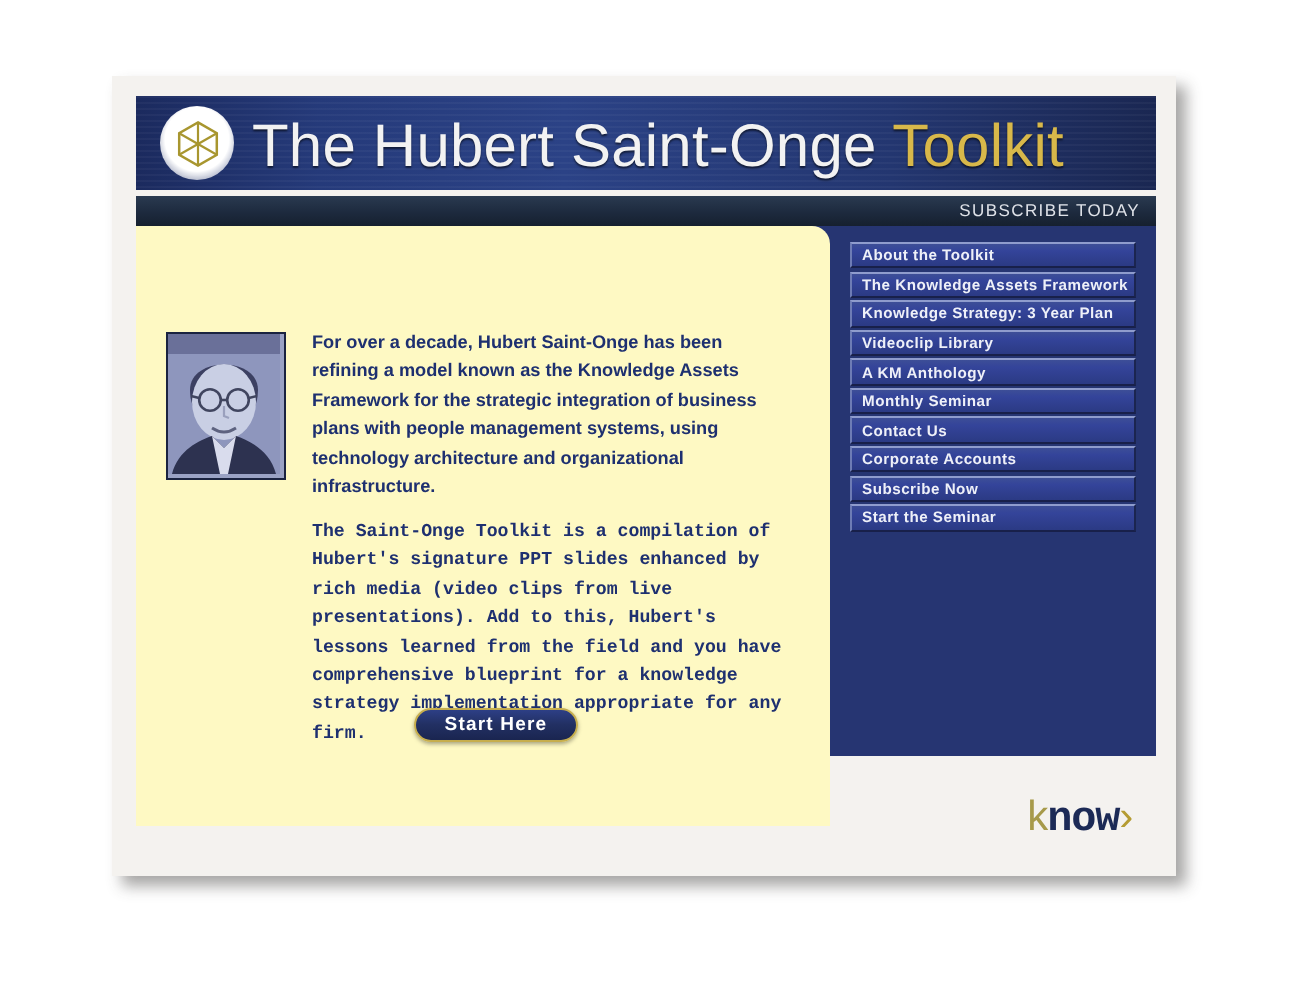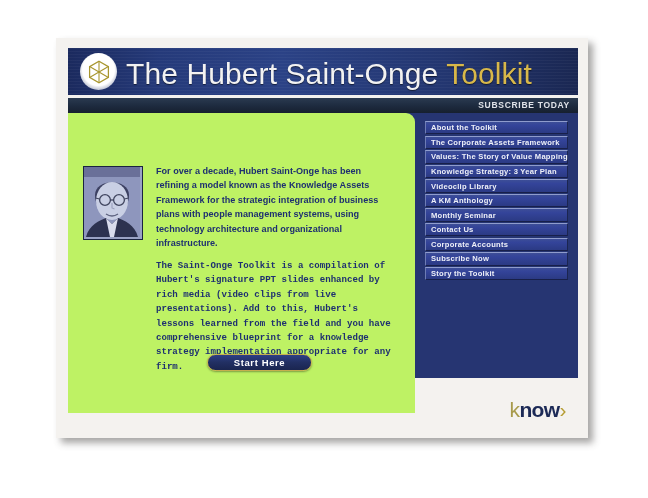--- a/index.html
+++ b/index.html
@@ -95,21 +95,21 @@
     top: 60px;
     width: 510px;
     height: 15px;
     background: linear-gradient(to bottom, #2a3a50 0%, #1d2a3e 55%, #16202f 100%);
   }
   #subscribe-link {
     position: absolute;
     right: 8px;
     top: 2px;
     font-size: 8.5px;
-    font-weight: bold;
+    font-weight: normal;
     letter-spacing: 0.7px;
     color: #dfe2e8;
     cursor: pointer;
   }
 
   
   #body-region {
     position: absolute;
     left: 12px;
     top: 75px;
@@ -126,21 +126,21 @@
     background: #263572;
     border-radius: 0 0 0 9px;
   }
   
   #content-card {
     position: absolute;
     left: 0px;
     top: 0px;
     width: 347px;
     height: 300px;
-    background: #bef264;
+    background: #fef9c3;
     border-radius: 0 9px 0 0;
   }
 
   
   #portrait {
     position: absolute;
     left: 15px;
     top: 53px;
     width: 58px;
     height: 72px;
@@ -161,21 +161,21 @@
     font-weight: bold;
   }
   #copy-p1 { top: 51px; }
   #copy-p2 { top: 146px; font-family: Liberation Mono, monospace; }
 
   
   #start-here-button {
     position: absolute;
     left: 139px;
     top: 241px;
-    width: 105px;
+    width: 82px;
     height: 17px;
     border-radius: 9px;
     background: linear-gradient(to bottom, #2d3f86 0%, #223063 48%, #1a2550 100%);
     border: 1.6px solid #c6ae4e;
     box-shadow: 0 1px 2px rgba(0,0,0,0.35);
     color: #ffffff;
     font-size: 9.5px;
     font-weight: bold;
     letter-spacing: 0.6px;
     display: flex;
@@ -216,21 +216,21 @@
   #footer-logo {
     position: absolute;
     right: 22px;
     bottom: 16px;
     font-size: 21px;
     font-weight: bold;
     letter-spacing: -0.6px;
     white-space: nowrap;
   }
   #footer-logo .k-part   { color: #a79a4a; font-weight: normal; }
-  #footer-logo .now-part { color: #1c2a56; }
+  #footer-logo .now-part { color: #1c2a56; font-family: Liberation Mono, monospace; }
   #footer-logo .gt-part  { color: #b59c32; font-weight: normal; }
 </style>
 </head>
 <body>
 
 <div id="page-sheet">
 
   <div id="header-banner">
 
     <div id="brand-logo">
@@ -281,30 +281,29 @@
       </div>
 
       <div class="body-copy" id="copy-p1">For over a decade, Hubert Saint-Onge has been refining a model known as the Knowledge Assets Framework for the strategic integration of business plans with people management systems, using technology architecture and organizational infrastructure.</div>
       <div class="body-copy" id="copy-p2">The Saint-Onge Toolkit is a compilation of Hubert's signature PPT slides enhanced by rich media (video clips from live presentations). Add to this, Hubert's lessons learned from the field and you have comprehensive blueprint for a knowledge strategy implementation appropriate for any firm.</div>
 
       <div id="start-here-button">Start Here</div>
     </div>
 
     <div id="nav-menu">
       <div class="nav-item">About the Toolkit</div>
-      <div class="nav-item">The Corporate Assets Framework</div>
-      <div class="nav-item">Values: The Story of Value Mapping</div>
+      <div class="nav-item">The Knowledge Assets Framework</div>
       <div class="nav-item">Knowledge Strategy: 3 Year Plan</div>
       <div class="nav-item">Videoclip Library</div>
       <div class="nav-item">A KM Anthology</div>
       <div class="nav-item">Monthly Seminar</div>
       <div class="nav-item">Contact Us</div>
       <div class="nav-item">Corporate Accounts</div>
       <div class="nav-item">Subscribe Now</div>
-      <div class="nav-item">Story the Toolkit</div>
+      <div class="nav-item">Start the Seminar</div>
     </div>
   </div>
 
   <div id="footer-logo">
     <span class="k-part">k</span><span class="now-part">now</span><span class="gt-part">›</span>
   </div>
 
 </div>
 
 </body></html>

